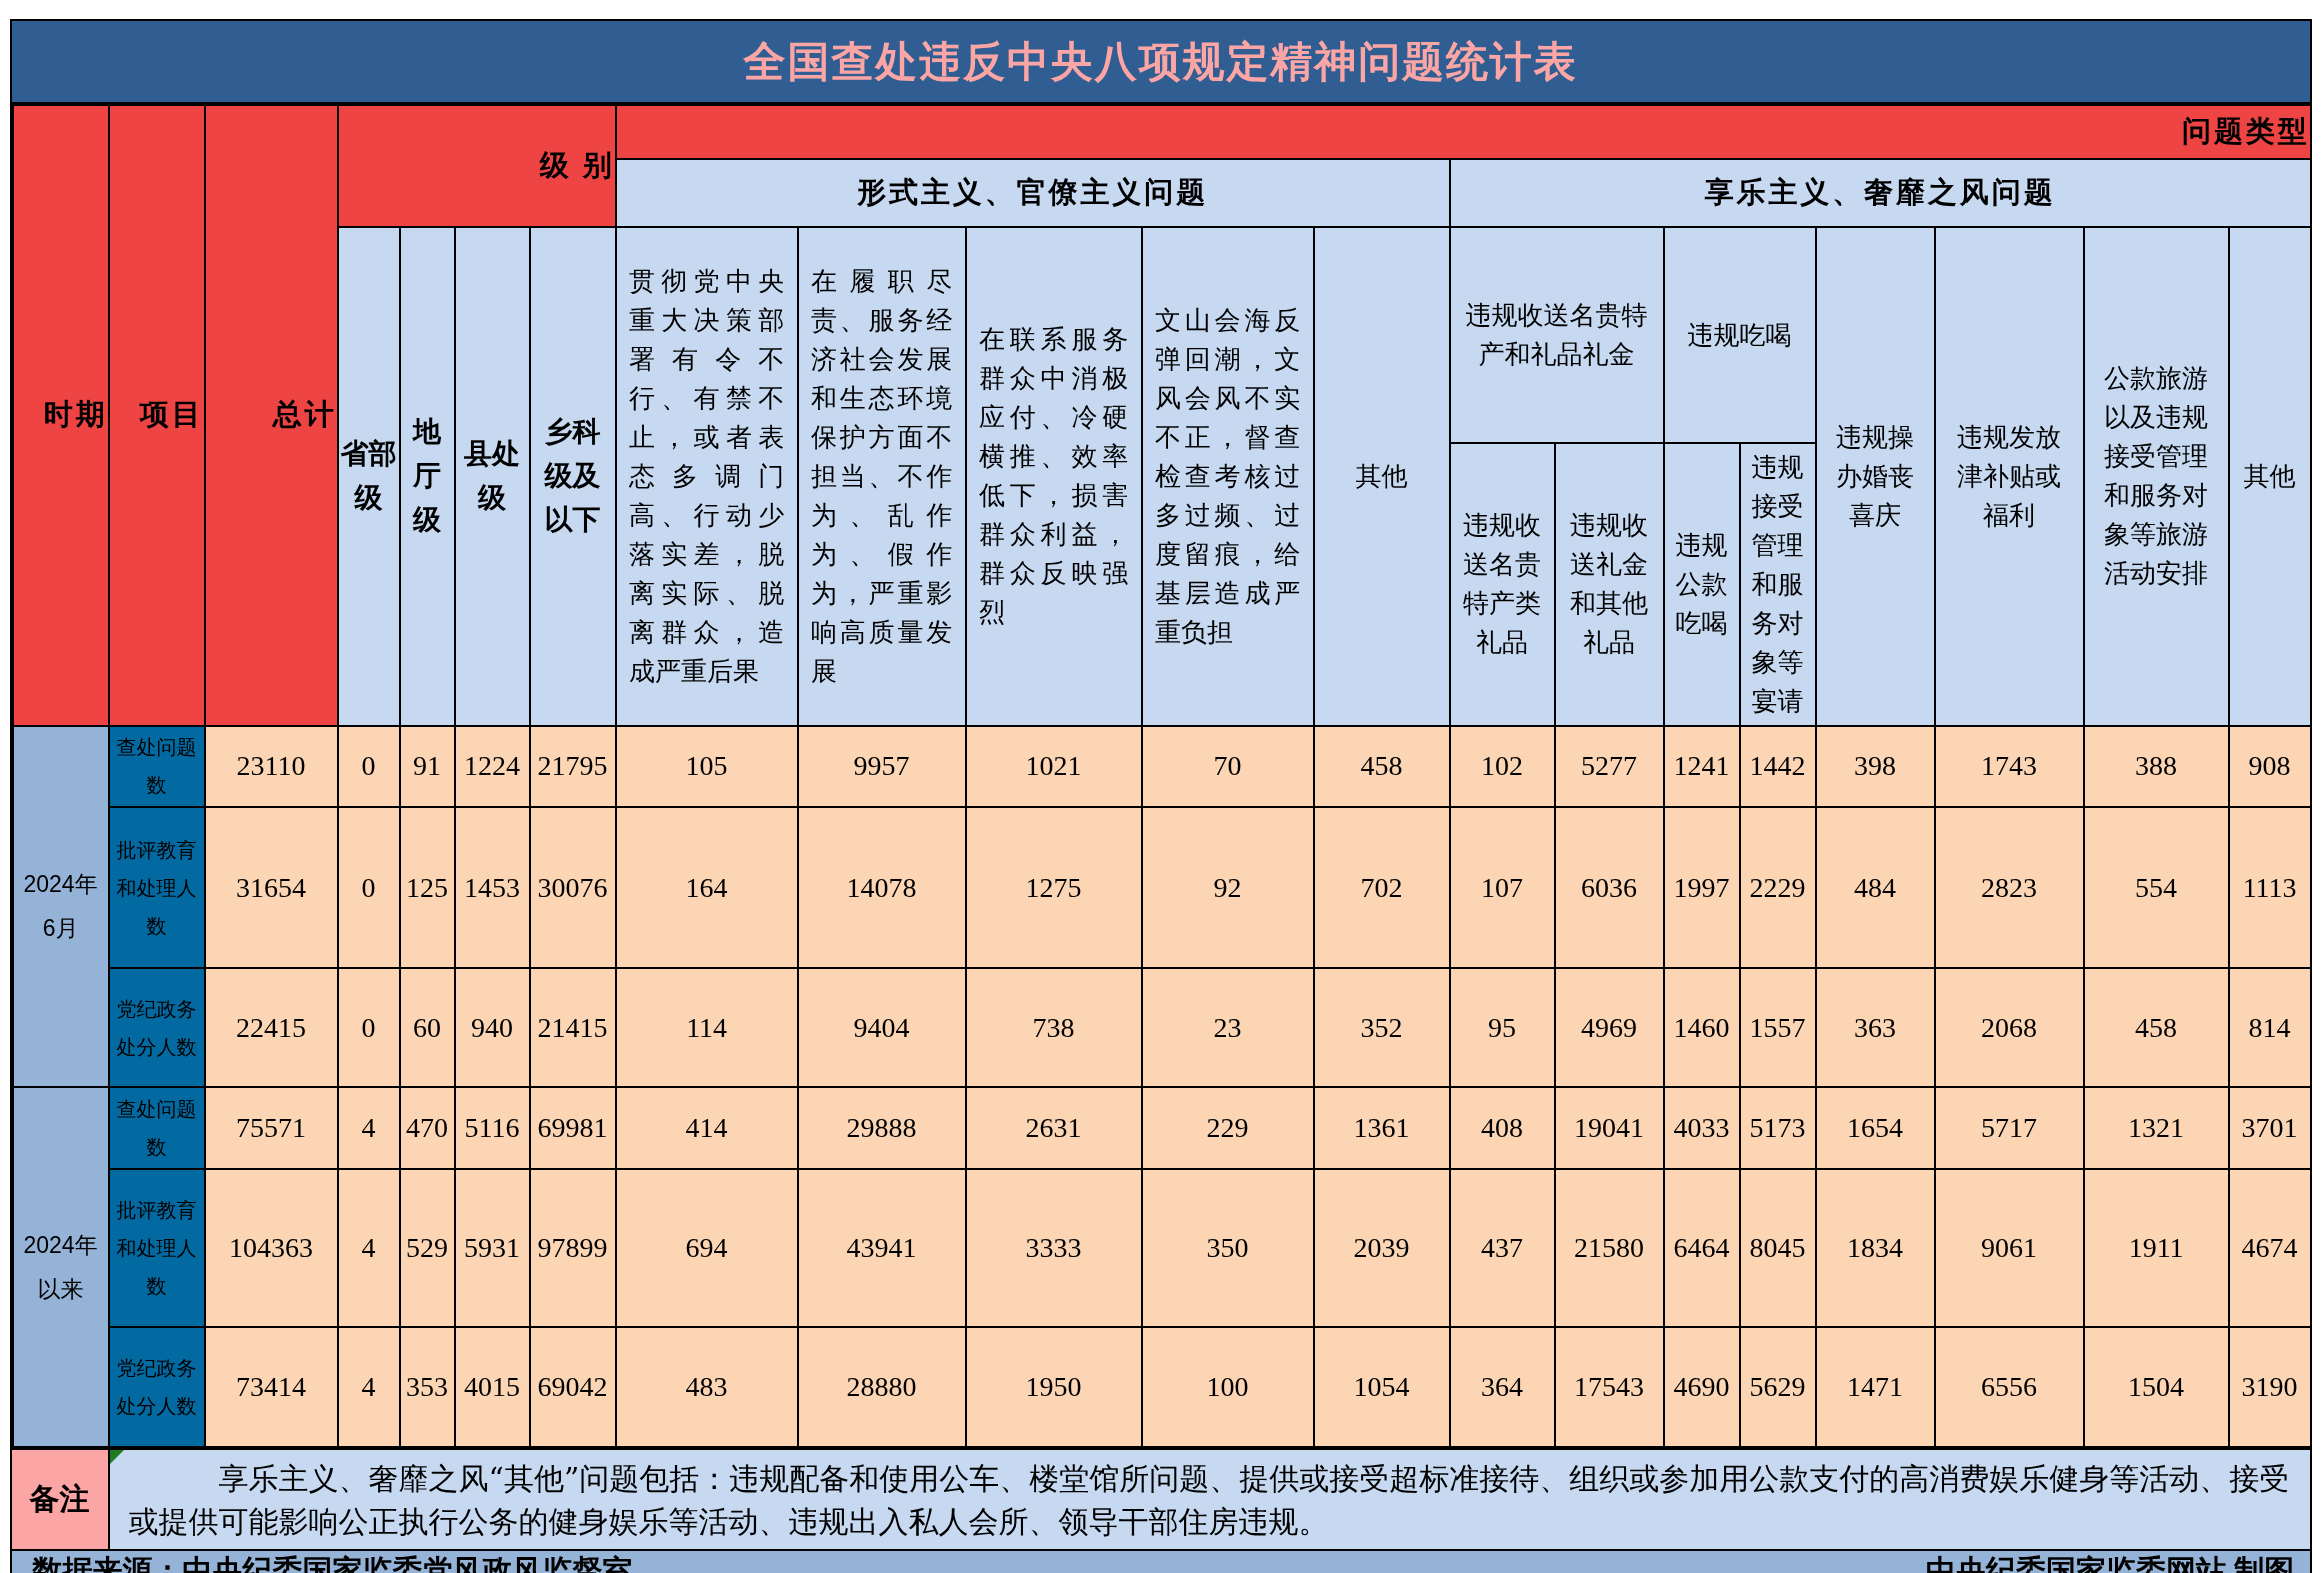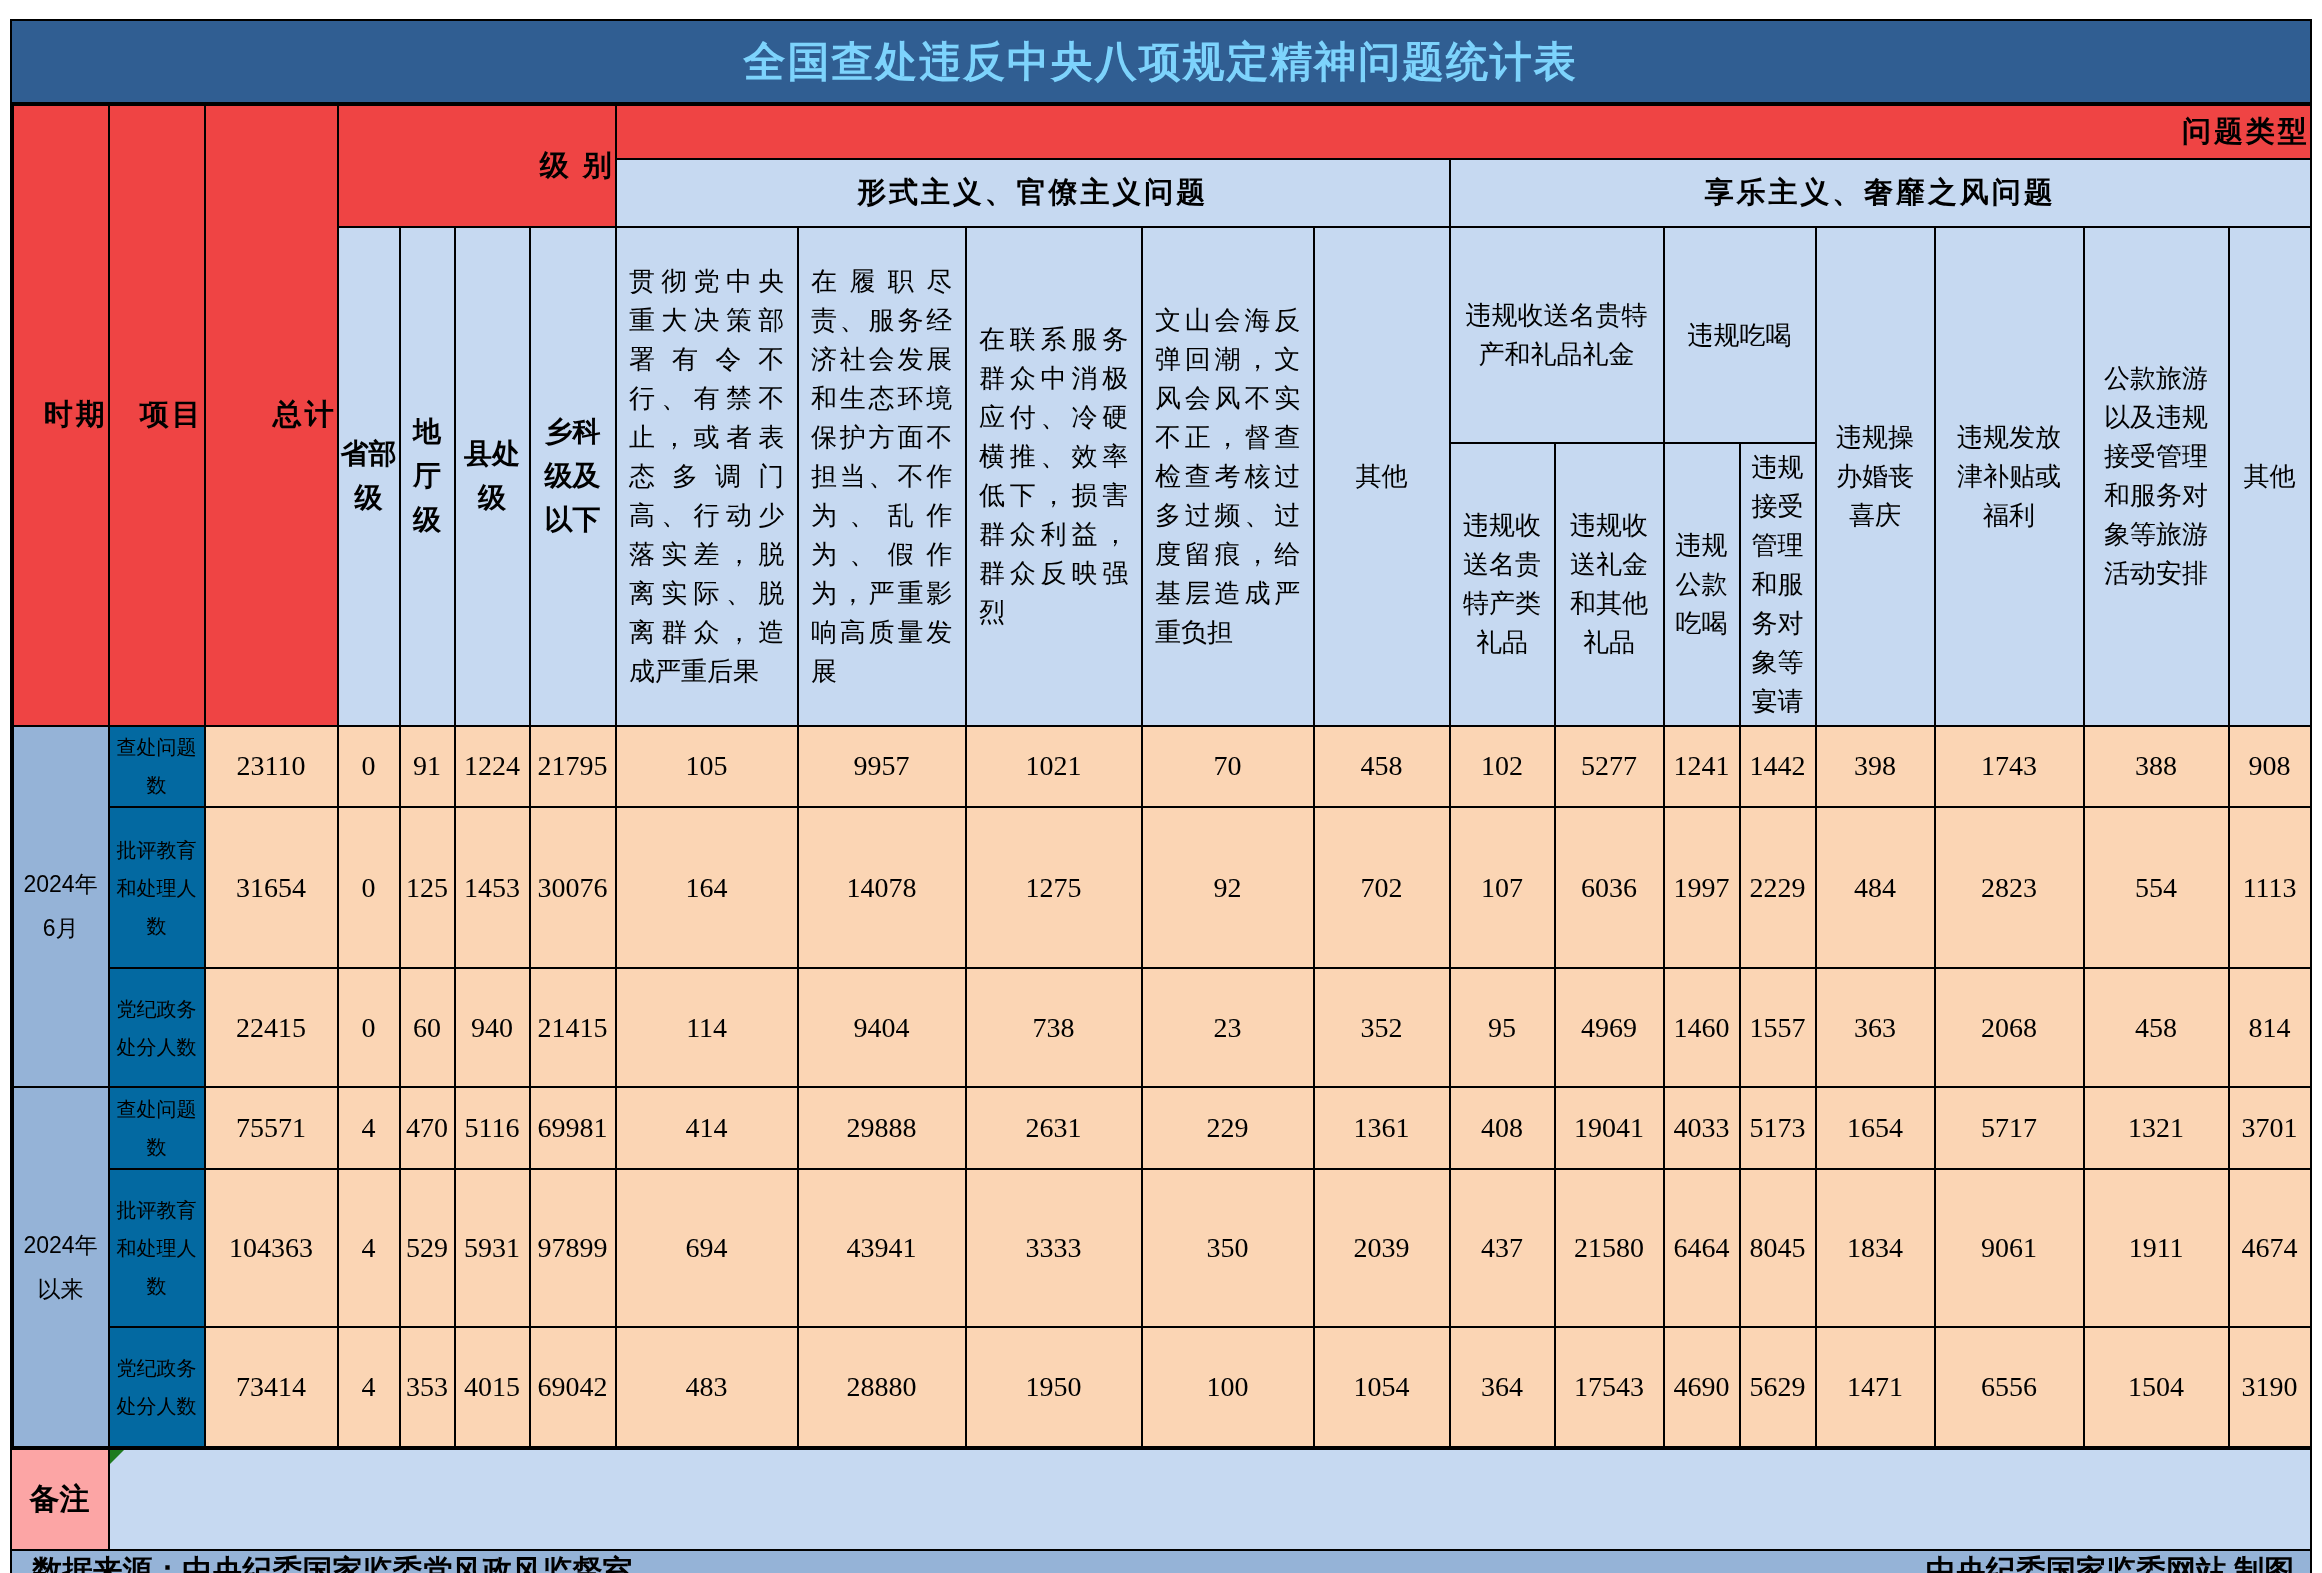--- a/index.html
+++ b/index.html
@@ -1,18 +1,18 @@
 <!DOCTYPE html>
 <html><head>
 <meta charset="utf-8">
 <style>
   html,body{margin:0;padding:0;background:#ffffff;}
   body{width:2323px;height:1573px;position:relative;font-family:"Liberation Sans",sans-serif;}
   #sheet{position:absolute;left:9.6px;top:19px;width:2298px;border:2.9px solid #000;border-bottom-width:4.8px;background:#fff;}
-  #title-bar{height:81px;line-height:81px;text-align:center;background:#305E92;color:#7dd3fc;
+  #title-bar{height:81px;line-height:81px;text-align:center;background:#305E92;color:#fca5a5;
              font-family:"DejaVu Serif",serif;font-weight:bold;font-size:42px;
              border-bottom:2.9px solid #000;letter-spacing:1.9px;}
   table{border-collapse:collapse;table-layout:fixed;width:2298px;}
   th,td{border:2.9px solid #000;overflow:hidden;padding:0;vertical-align:middle;text-align:center;}
   .tn{border-left-width:1.9px;}
   .mb{background:#ef4444;text-align:right;}
   .lb{background:#C6D9F1;}
   tr.h1{height:54px;} tr.h2{height:68px;} tr.h3{height:216px;} tr.h4{height:268px;}
   tr.r1{height:75px;} tr.r2{height:161px;} tr.r3{height:119px;}
   tr.r4{height:72px;} tr.r5{height:158px;} tr.r6{height:120px;}
@@ -236,21 +236,21 @@
         <td class="num">6556</td>
         <td class="num">1504</td>
         <td class="num">3190</td>
       </tr>
     </tbody>
   </table>
 
   <div id="remark-row">
     <div id="remark-label">备注</div>
     <div id="remark-content">
-      <i id="note-marker"></i>
+      <i id="note-marker"></i><span>享乐主义、奢靡之风“其他”问题包括：违规配备和使用公车、楼堂馆所问题、提供或接受超标准接待、组织或参加用公款支付的高消费娱乐健身等活动、接受或提供可能影响公正执行公务的健身娱乐等活动、违规出入私人会所、领导干部住房违规。</span>
     </div>
   </div>
 
   <div id="footer-row">
     <div id="footer-source">数据来源：中央纪委国家监委党风政风监督室</div>
     <div id="footer-credit">中央纪委国家监委网站 制图</div>
   </div>
 
 </div>
 

